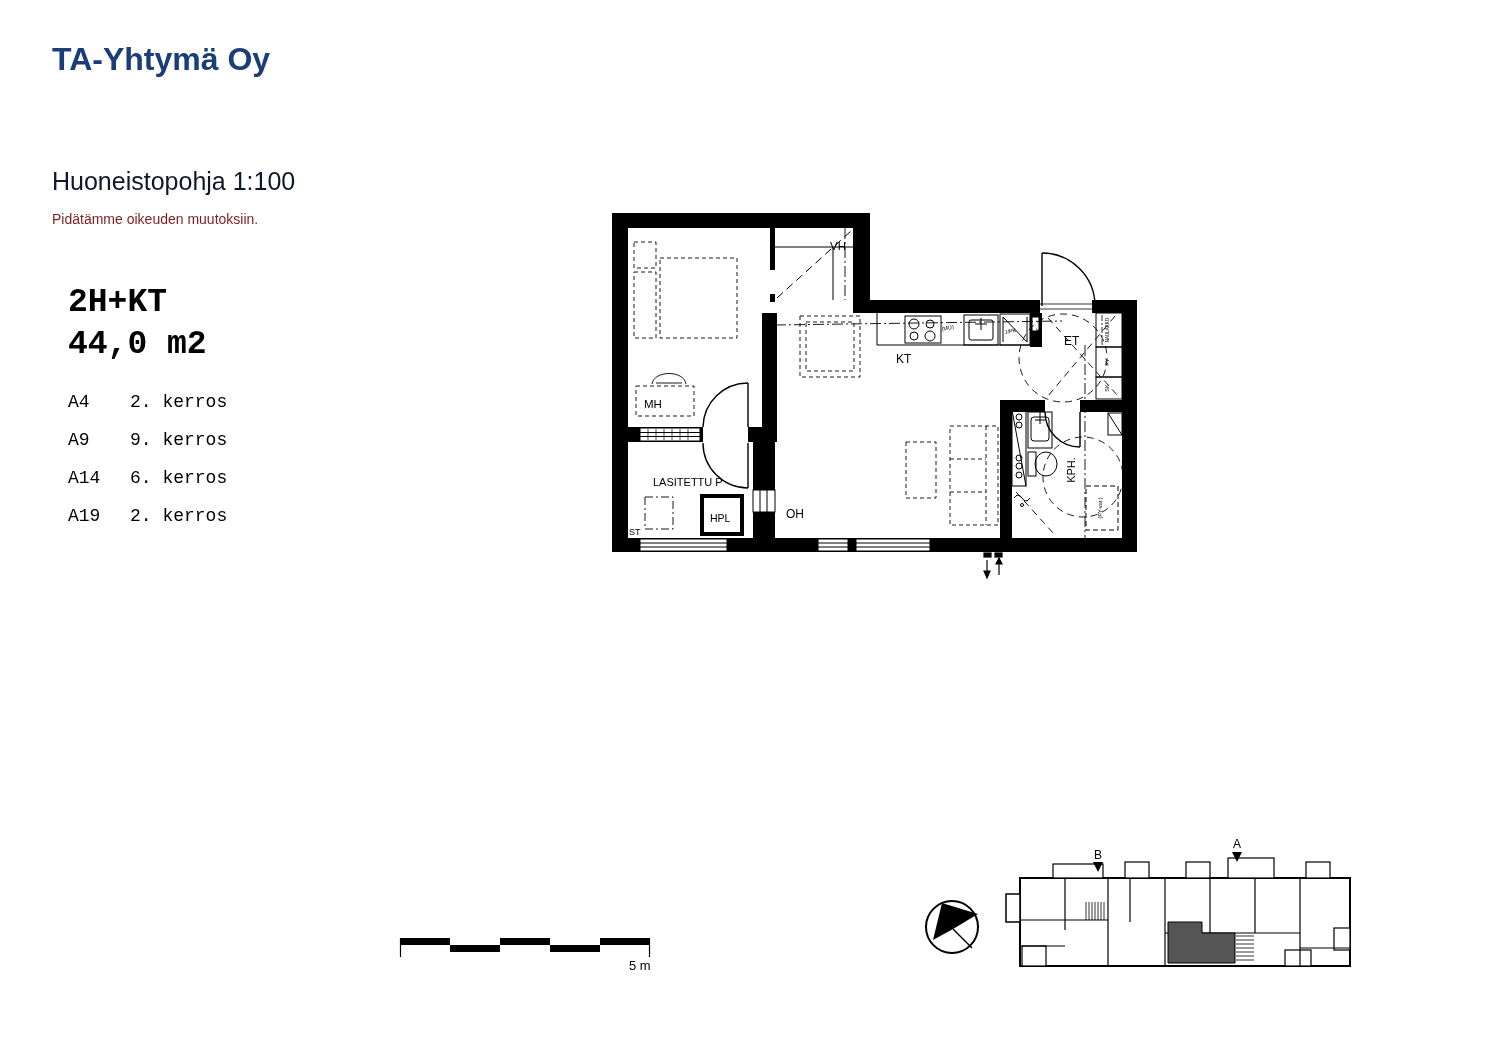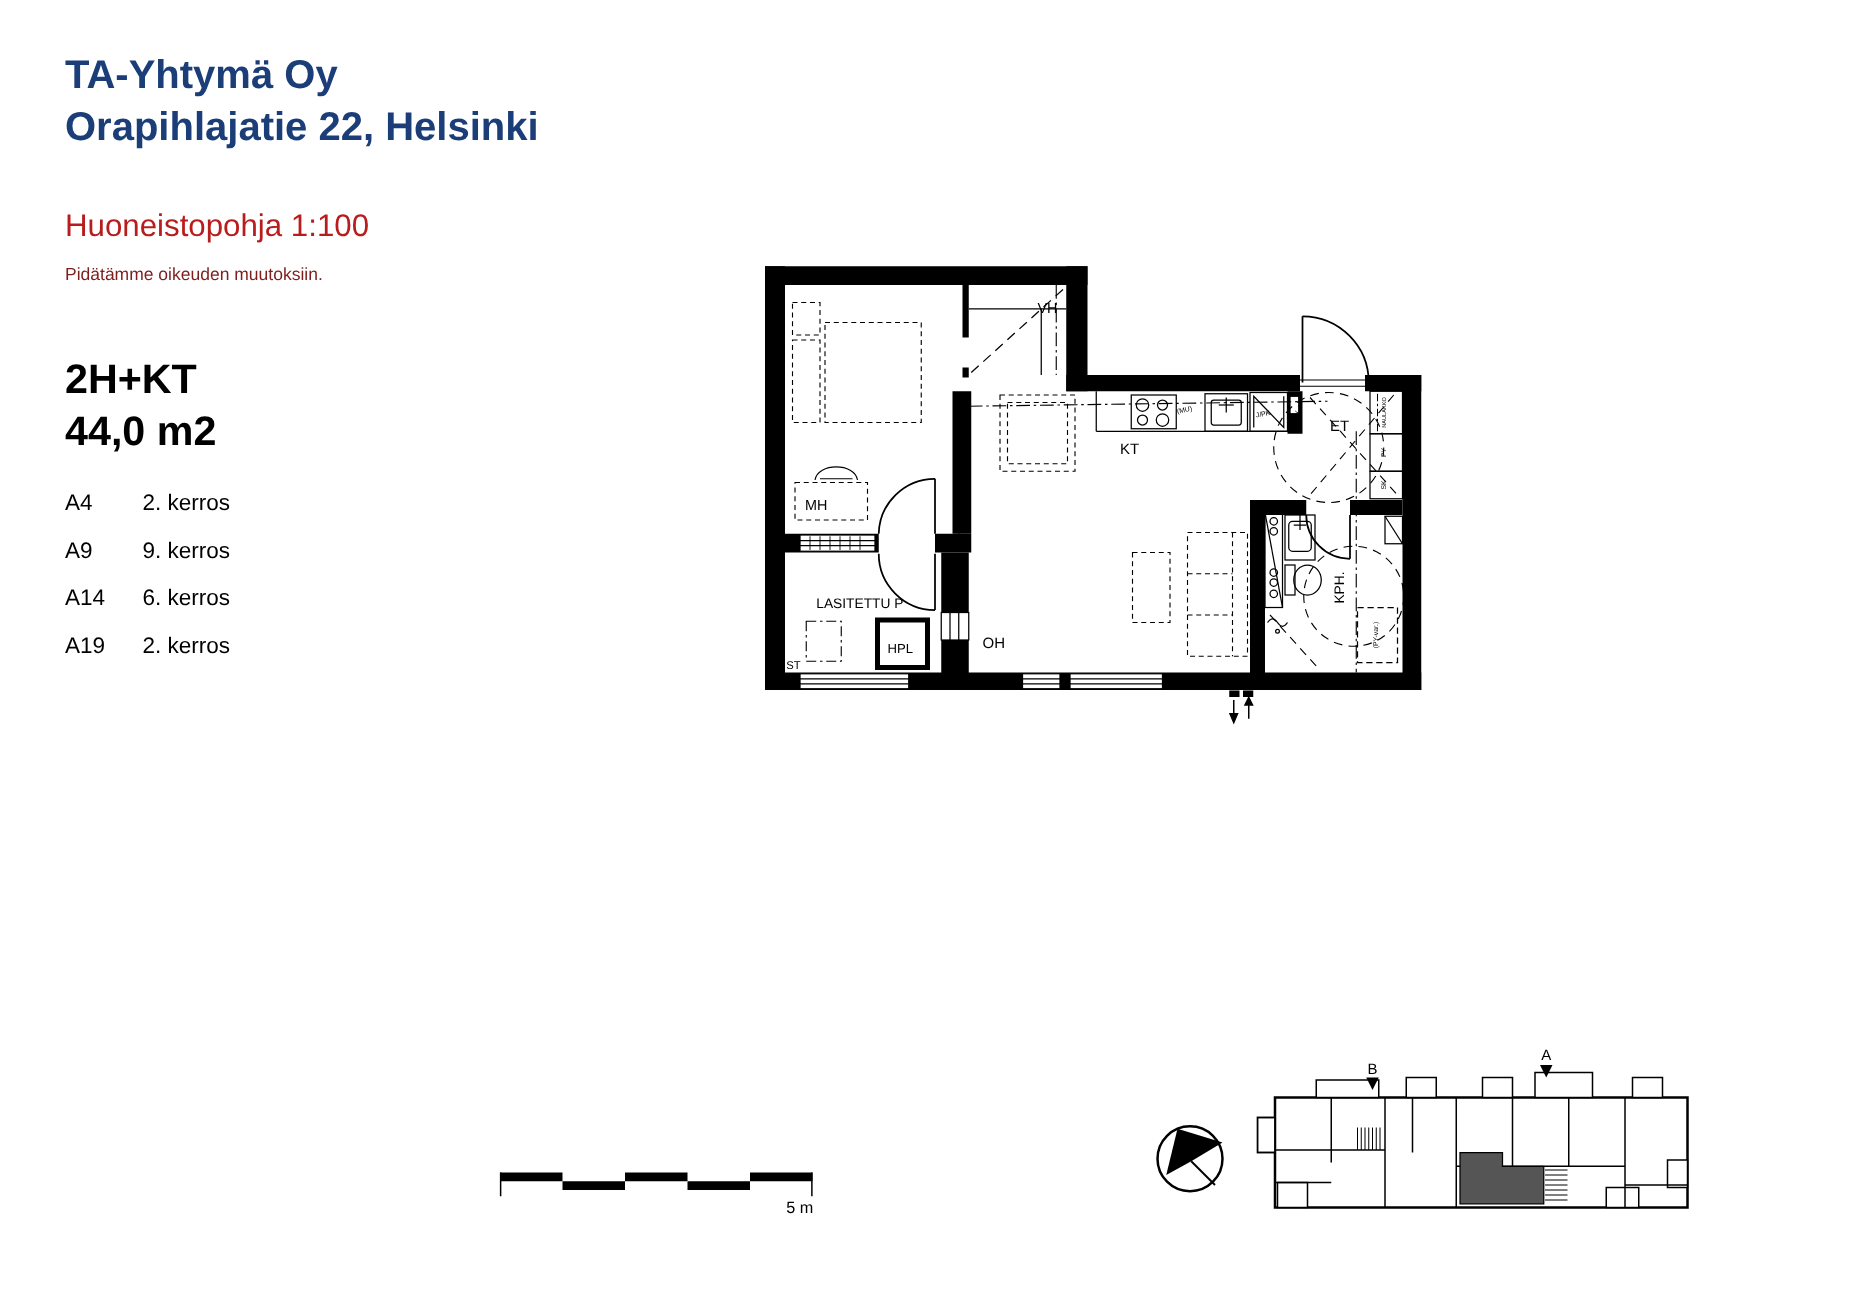--- a/index.html
+++ b/index.html
@@ -2,42 +2,41 @@
 <html><head>
 <meta charset="utf-8">
 <style>
   html,body{margin:0;padding:0;background:#fff;}
   .page{position:relative;width:1500px;height:1050px;background:#fff;overflow:hidden;
         font-family:"Liberation Sans",sans-serif;color:#000;}
   
   .letterhead{position:absolute;left:52px;top:38px;}
   .company,.address{font-size:32px;font-weight:bold;color:#1b3e78;line-height:42px;}
   .plan-meta{position:absolute;left:52px;top:166px;}
-  .plan-type,.plan-date{font-size:25px;line-height:30px;color:#b91c1c;}
+  .plan-type,.plan-date{font-size:25px;line-height:30px;color:#0f172a;}
   .disclaimer{font-size:14px;margin-top:15px;color:#7f1d1d;}
   
-  .apt-block{position:absolute;left:52px;top:282px;}
+  .apt-block{position:absolute;left:68px;top:282px;font-family:Liberation Mono, monospace;}
   .apt-type,.apt-area{font-size:33px;font-weight:bold;line-height:42px;}
   .unit-list{margin-top:26px;display:grid;grid-template-columns:62px auto;row-gap:17px;
              font-size:18px;line-height:21px;}
   
   .plan-svg{position:absolute;left:600px;top:200px;}
   .scalebar-svg{position:absolute;left:395px;top:925px;}
   .compass-svg{position:absolute;left:918px;top:893px;}
   .keyplan-svg{position:absolute;left:1005px;top:838px;}
   svg text{font-family:"Liberation Sans",sans-serif;fill:#000;}
 </style>
 </head>
 <body>
 
 <div class="page">
 
   <div class="letterhead">
     <div class="company">TA-Yhtymä Oy</div>
-    <div class="address">Orapihlajatie 22, Helsinki</div>
   </div>
   <div class="plan-meta">
     <div class="plan-type">Huoneistopohja 1:100</div>
     <div class="disclaimer">Pidätämme oikeuden muutoksiin.</div>
   </div>
 
   <div class="apt-block">
     <div class="apt-type">2H+KT</div>
     <div class="apt-area">44,0 m2</div>
     <div class="unit-list">

